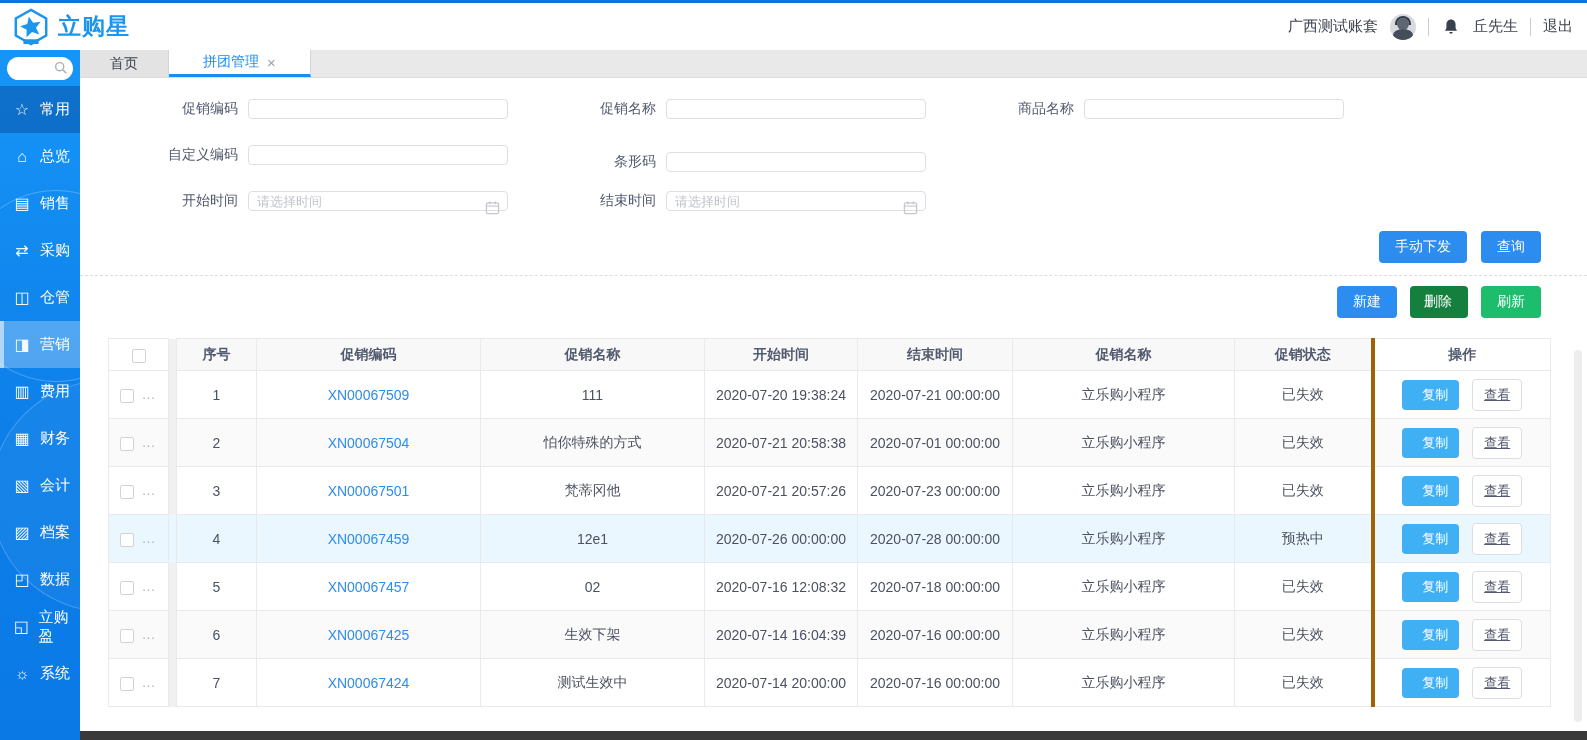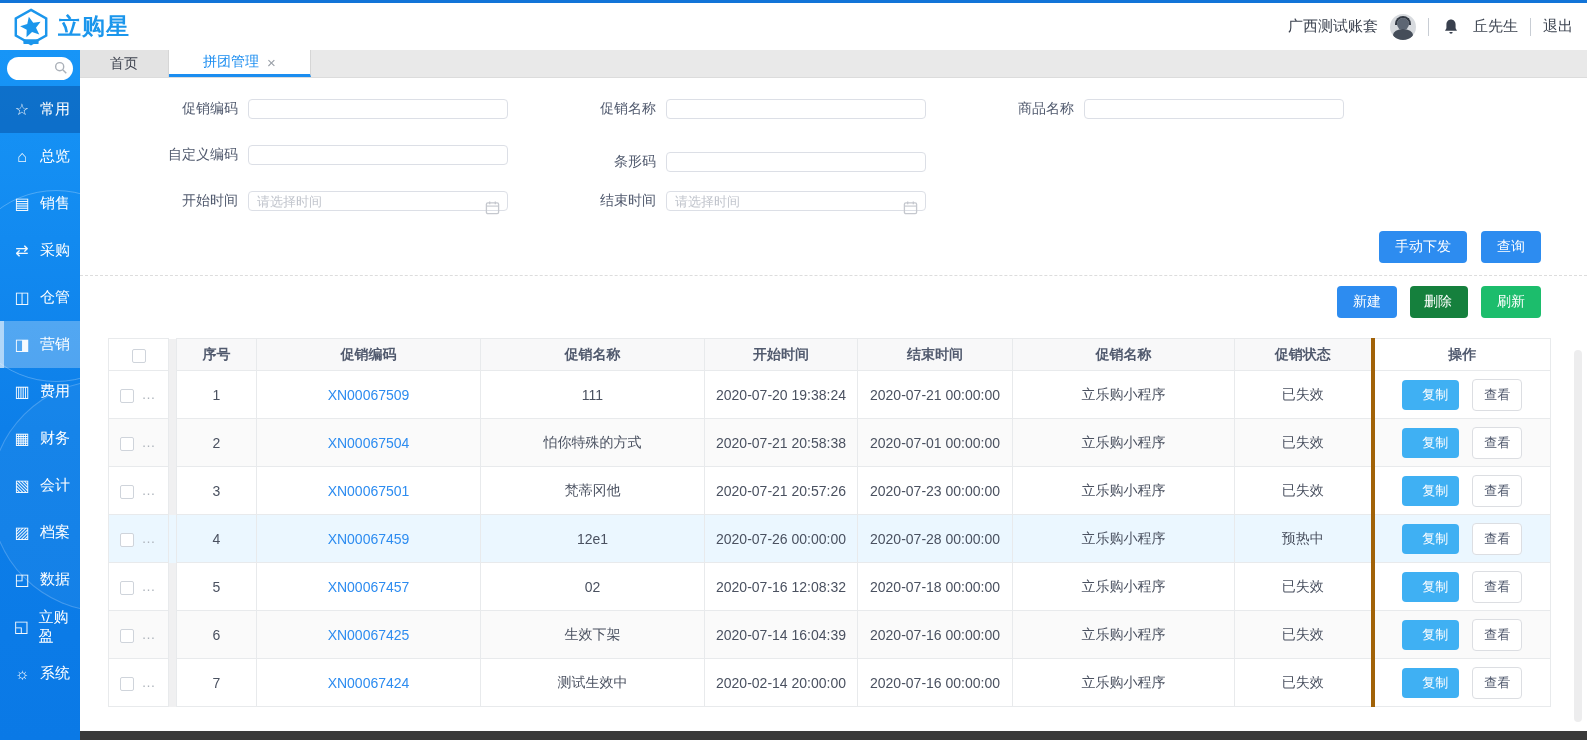--- a/index.html
+++ b/index.html
@@ -77,21 +77,21 @@
   tbody tr.hl td { background:#ebf7ff !important; }
   th.white { background:#fff; }
   .col-gutter { background:#f0f0f1 !important; border-top:none; border-bottom:none; }
   th.col-gutter { background:#f0f0f1 !important; }
   .op-cell { border-left:4px solid #a16207; }
   .link { color:#2d8cf0; cursor:pointer; }
   .cb { display:inline-block; width:14px; height:14px; border:1px solid #cfd4db; border-radius:2px; background:#fff; vertical-align:middle; cursor:pointer; }
   .dots { color:#aeb4bc; margin-left:8px; letter-spacing:2px; }
   .mini-btn { border:none; border-radius:4px; font-size:13px; padding:6px 11px; cursor:pointer; font-family:inherit; }
   .mini-btn.copy { background:#3fb0f3; color:#fff;padding-left:20px; }
-  .mini-btn.view { background:#fff; color:#515a6e; border:1px solid #dcdee2; margin-left:9px; }
+  .mini-btn.view { background:#fff; color:#515a6e; border:1px solid #dcdee2; margin-left:9px;text-decoration:underline; }
 
   .vscroll { position:absolute; right:5px; top:272px; width:8px; height:372px; background:#ededee; border-radius:4px; }
   .bottom-strip { position:absolute; left:0; right:0; bottom:0; height:9px; background:#3a3a3a; z-index:5; }
 </style>
 </head>
 <body>
 
 <div class="topstrip"></div>
 
 <div class="topbar">
@@ -381,21 +381,21 @@
                 <button class="mini-btn copy">复制</button>
                 <button class="mini-btn view">查看</button>
               </td>
             </tr>
             <tr>
               <td><span class="cb"></span><span class="dots">…</span></td>
               <td class="col-gutter"></td>
               <td>7</td>
               <td><span class="link">XN00067424</span></td>
               <td>测试生效中</td>
-              <td>2020-02-14 20:00:00</td>
+              <td>2020-07-14 20:00:00</td>
               <td>2020-07-16 00:00:00</td>
               <td>立乐购小程序</td>
               <td>已失效</td>
               <td class="op-cell">
                 <button class="mini-btn copy">复制</button>
                 <button class="mini-btn view">查看</button>
               </td>
             </tr>
           </tbody>
         </table>

